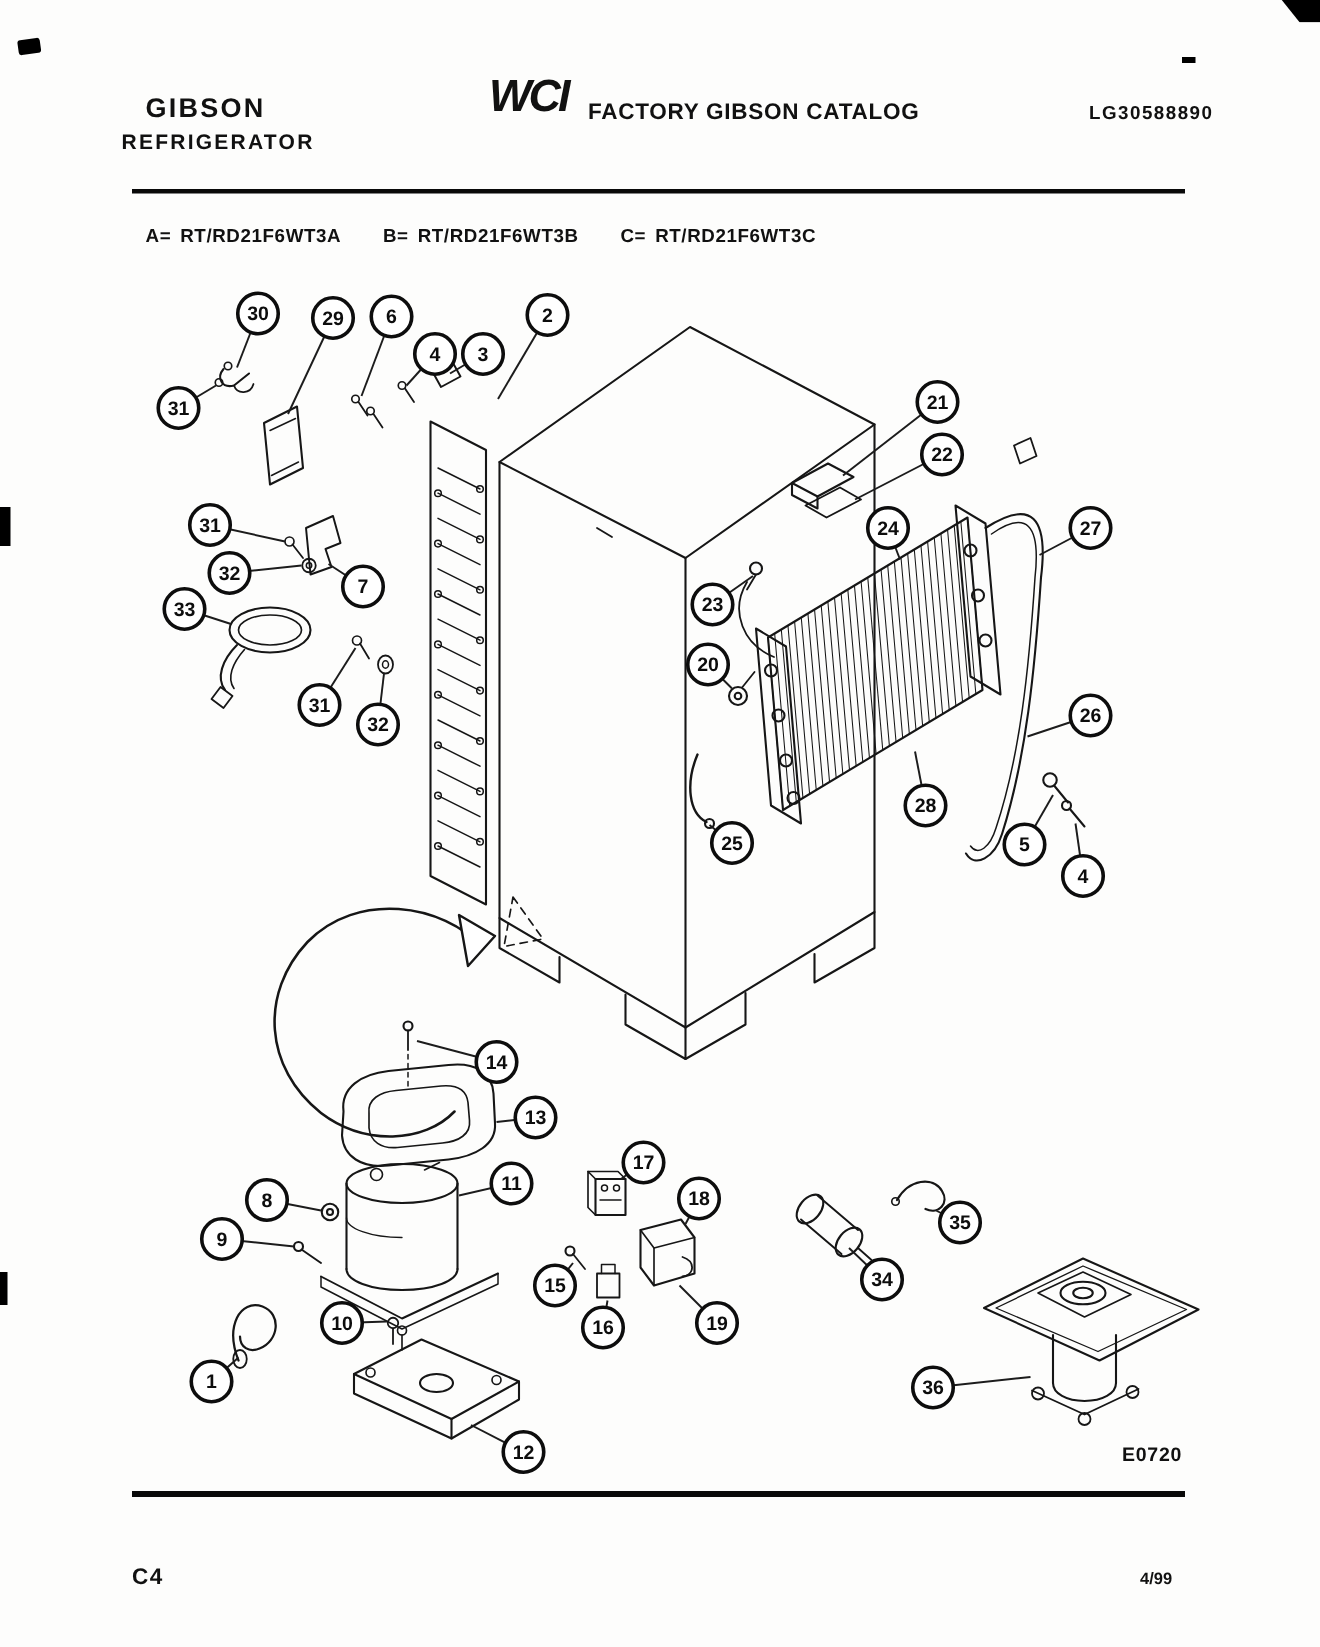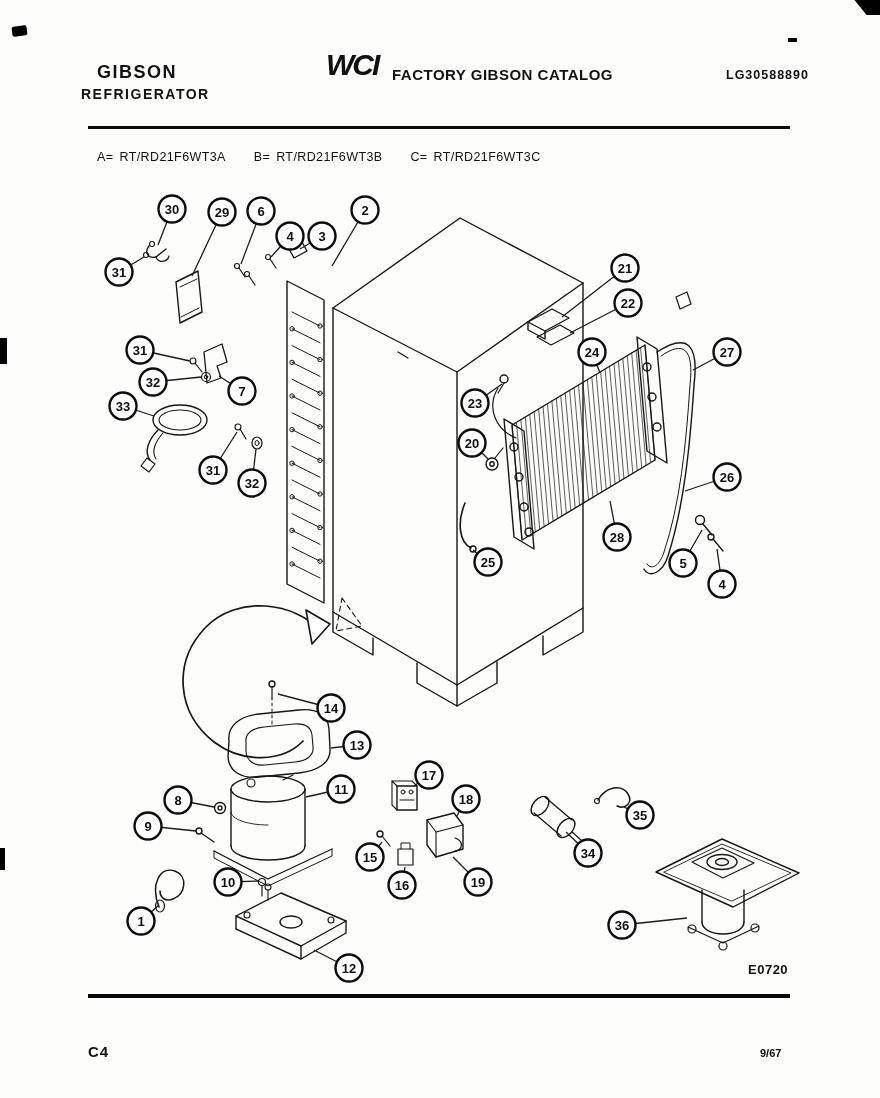--- a/index.html
+++ b/index.html
@@ -13,21 +13,21 @@
   .brand-line2 { left:81px; top:86px; font-size:14px; font-weight:700; letter-spacing:1.5px; }
   .wci-logo { left:326px; top:48px; font-size:30px; font-weight:900; font-style:italic; letter-spacing:-2px; }
   .catalog-title { left:392px; top:66px; font-size:15px; font-weight:700; letter-spacing:0.5px; }
   .doc-number { left:698px; top:68px; font-size:12.5px; font-weight:700; letter-spacing:1px;margin-left:28px; }
 
   .rule { position:absolute; left:88px; width:702px; background:#090909; }
   .rule-top { top:126px; height:3px; }
   .rule-bottom { top:994px; height:4px; }
 
   
-  .models { left:97px; top:150px; font-size:12.5px; font-weight:400; letter-spacing:0.4px; white-space:nowrap; }
+  .models { left:97px; top:150px; font-size:12.5px; font-weight:700; letter-spacing:0.4px; white-space:nowrap; }
   .model-group { margin-right:24px; }
   .model-group .pfx { margin-right:6px; }
 
   
   .diagram-svg { position:absolute; left:0; top:0; }
   .leader { stroke:#1c1c1c; stroke-width:1.3; }
   .callout-circle { fill:#fff; stroke:#0d0d0d; stroke-width:2.4; }
   .callout-label { font:700 13px "Liberation Sans", sans-serif; fill:#0d0d0d; text-anchor:middle; }
   .diagram-code { left:748px; top:962px; font-size:13px; font-weight:700; letter-spacing:0.5px; }
 
@@ -419,21 +419,21 @@
     <span class="model-group"><span class="pfx">B=</span><span>RT/RD21F6WT3B</span></span>
     <span class="model-group"><span class="pfx">C=</span><span>RT/RD21F6WT3C</span></span>
   </div>
 
   <div class="abs diagram-code">E0720</div>
 
   <div class="rule rule-bottom"></div>
 
   <footer>
     <div class="abs page-number">C4</div>
-    <div class="abs revision">9/67</div>
+    <div class="abs revision">4/99</div>
   </footer>
 
   <div class="artifact a1"></div>
   <div class="artifact a2"></div>
   <div class="artifact a3"></div>
   <div class="artifact a4"></div>
   <div class="artifact a5"></div>
 </div>
 
 </body></html>

